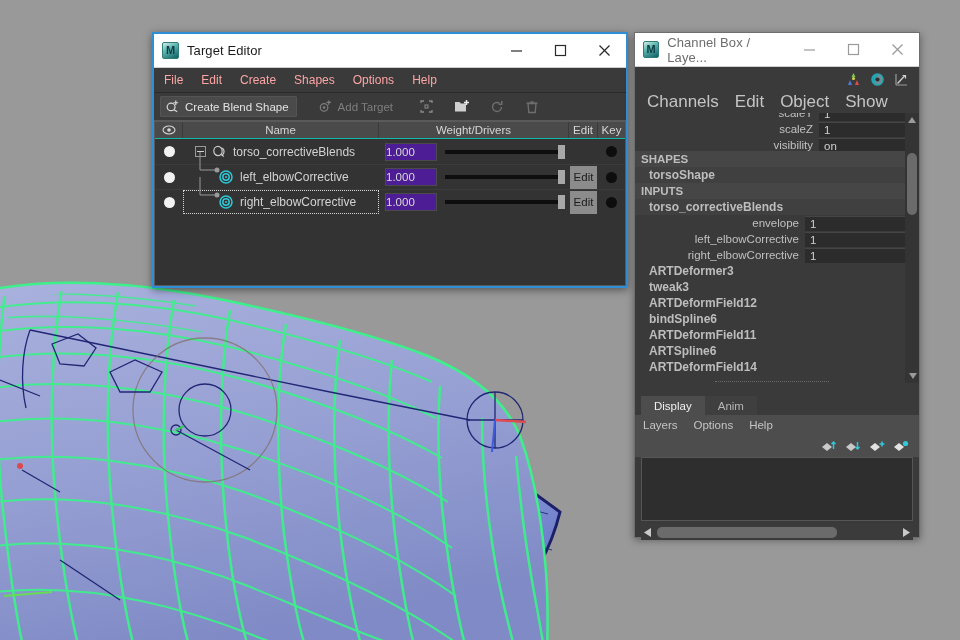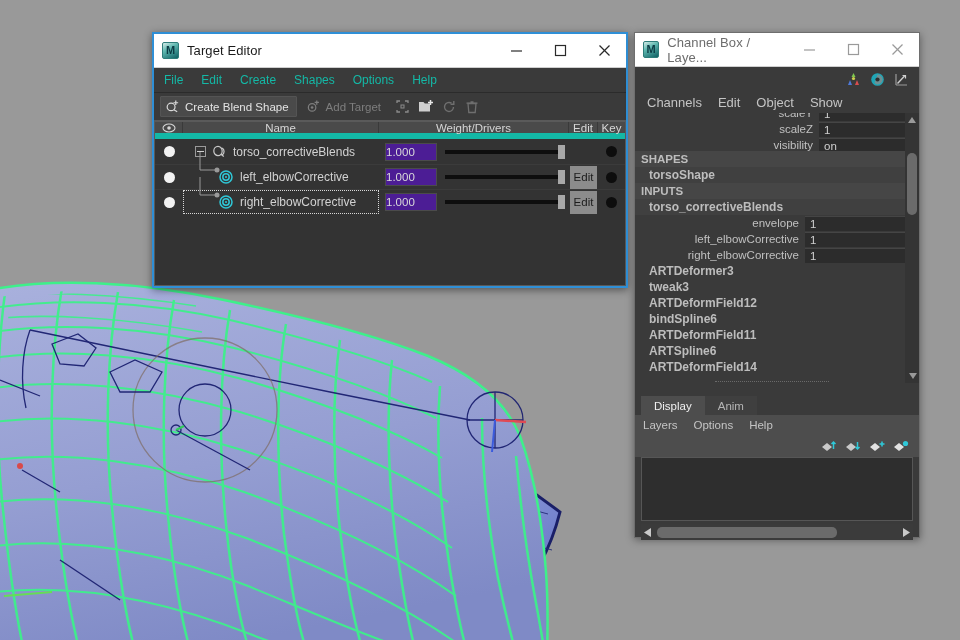--- a/index.html
+++ b/index.html
@@ -36,46 +36,46 @@
     width: 44px; height: 100%; display: flex; align-items: center; justify-content: center;
     color: #2a2a2a; font-size: 13px;
   }
   .win-btn.dim { color: #b0b0b0; }
   .win-btn svg { display:block; }
 
   .menubar {
     height: 25px; background: #3a3a3a; display: flex; align-items: center;
     padding-left: 10px; gap: 18px; border-bottom: 1px solid #2b2b2b;
   }
-  .menubar div { font-size: 12px; color: #14b8a6; }
+  .menubar div { font-size: 12px; color: #fca5a5; }
 
   .toolbar {
     height: 27px; background: #3a3a3a; display: flex; align-items: center;
-    padding: 0 6px; gap: 4px;
+    padding: 0 6px; gap: 16px;
   }
   .tb-btn {
     height: 21px; display: flex; align-items: center; gap: 5px;
     background: #4a4a4a; border: 1px solid #545454; padding: 0 7px 0 4px;
     font-size: 11.5px; color: #e3e3e3; border-radius: 1px;
   }
   .tb-btn.disabled { background: transparent; border-color: transparent; color: #7e7e7e; }
   .tb-icon { width: 15px; height: 15px; display:block; }
   .search-wrap {
     height: 20px; flex: 1; background: #232323; border: 1px solid #4c4c4c;
     display: flex; align-items: center; padding: 0 4px 0 7px; max-width: 145px;
   }
   .search-wrap input {
     flex: 1; background: transparent; border: none; outline: none;
     color: #9a9a9a; font-size: 11.5px; font-family: inherit;
   }
   .tb-ico-btn { width: 19px; height: 19px; display:flex; align-items:center; justify-content:center; }
 
   
   .tbl-head { display: flex; height: 18px; background: #4a4a4a; border-top: 1px solid #5a5a5a;
-              border-bottom: 6px solid #14b8a6; }
+              border-bottom: 1px solid #14b8a6; }
   .th { font-size: 11.5px; color: #d6d6d6; display: flex; align-items: center;
         justify-content: center; border-right: 1px solid #3a3a3a; }
   .th-eye { width: 28px; }
   .th-name { width: 196px; }
   .th-wd { flex: 1; }
   .th-edit { width: 29px; }
   .th-key { width: 27px; border-right: none; }
 
   .tbl-body { background: #333333; height: 76px; }
   .row { display: flex; height: 25px; align-items: center; }
@@ -107,21 +107,21 @@
   
   #channel-box {
     position: absolute; left: 634px; top: 32px; width: 286px; height: 506px;
     background: #3a3a3a; border: 1px solid #6e6e6e; box-shadow: 0 2px 8px rgba(0,0,0,.4);
   }
   #channel-box .titlebar .ttl { color: #6d6d6d; }
   .cb-icons { height: 24px; display: flex; align-items: center; justify-content: flex-end;
               gap: 9px; padding-right: 10px; background: #3a3a3a; }
   .cb-menubar { height: 22px; display: flex; align-items: center; gap: 16px;
                 padding-left: 12px; background: #3a3a3a; }
-  .cb-menubar div { font-size: 13px; color: #c4c4c4; }
+  .cb-menubar div { font-size: 17px; color: #c4c4c4; }
 
   .cb-list { position: relative; background: #3a3a3a; height: 232px; overflow: hidden; }
   .cb-attr-row { display: flex; height: 16px; align-items: center; }
   .cb-attr-label { flex: 1; text-align: right; font-size: 11.5px; color: #c0c0c0; padding-right: 6px;
                    white-space: nowrap; overflow: hidden; }
   .cb-attr-val { width: 100px; height: 15px; background: #2c2c2c; font-size: 11.5px; color: #cfcfcf;
                  display: flex; align-items: center; padding-left: 5px; border-top:1px solid #454545;}
   .cb-sec { height: 16px; font-size: 11.5px; font-weight: bold; color: #bdbdbd;
             display: flex; align-items: center; padding-left: 6px; background: #464646; }
   .cb-node { height: 16px; font-size: 12px; font-weight: bold; color: #bdbdbd;

